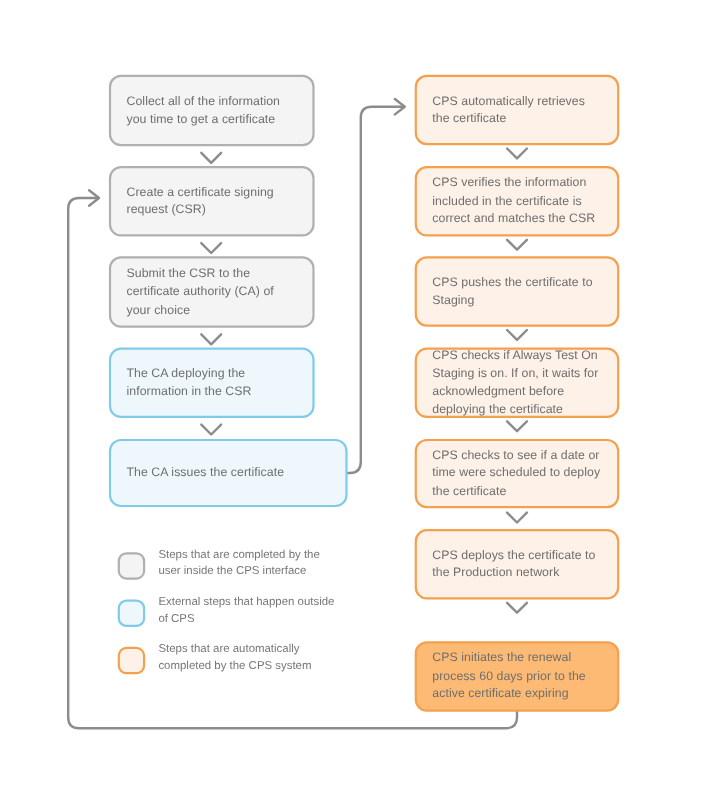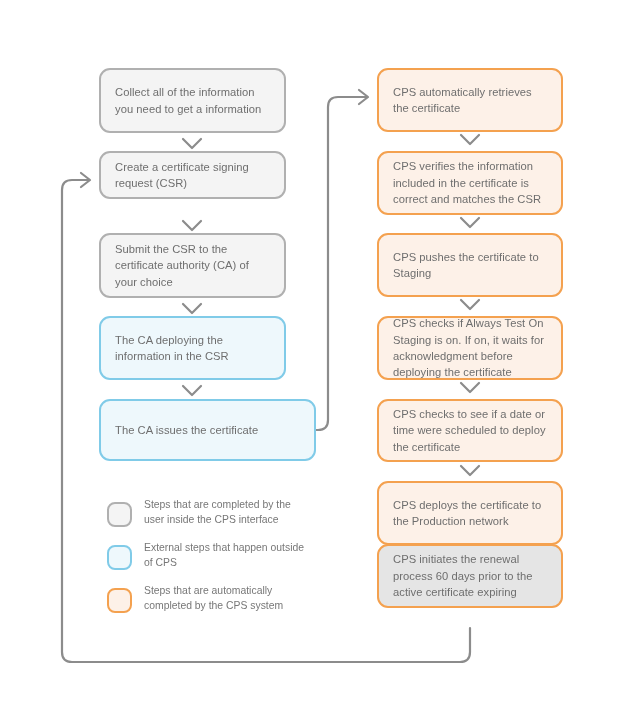--- a/index.html
+++ b/index.html
@@ -104,24 +104,24 @@
 
       <path d="M 286 430 L 318 430 Q 328 430 328 420 L 328 107 Q 328 97 338 97 L 367 97"></path>
       <polyline points="359,90 368,97 359,104"></polyline>
 
       <path d="M 470 628 L 470 652 Q 470 662 460 662 L 72 662 Q 62 662 62 652 L 62 190 Q 62 180 72 180 L 89 180"></path>
       <polyline points="81,173 90,180 81,187"></polyline>
     </g>
   </svg>
 
   <div class="node gray" style="left: 99px; top: 68px; width: 187px; height: 65px; border-color: rgb(176, 176, 176); background: rgb(244, 244, 244);">
-    <span class="node-text" style="color: rgb(110, 110, 110);">Collect all of the information you need to get a information</span>
+    <span class="node-text" style="color: rgb(110, 110, 110);">Collect all of the information you time to get a certificate</span>
   </div>
 
-  <div class="node gray" style="left: 99px; top: 151px; width: 187px; height: 48px; border-color: rgb(176, 176, 176); background: rgb(244, 244, 244);">
+  <div class="node gray" style="left: 99px; top: 151px; width: 187px; height: 64px; border-color: rgb(176, 176, 176); background: rgb(244, 244, 244);">
     <span class="node-text" style="color: rgb(110, 110, 110);">Create a certificate signing request (CSR)</span>
   </div>
 
   <div class="node gray" style="left: 99px; top: 233px; width: 187px; height: 65px; border-color: rgb(176, 176, 176); background: rgb(244, 244, 244);">
     <span class="node-text" style="color: rgb(110, 110, 110);">Submit the CSR to the certificate authority (CA) of your choice</span>
   </div>
 
   <div class="node blue" style="left: 99px; top: 316px; width: 187px; height: 64px; border-color: rgb(128, 203, 232); background: rgb(238, 248, 252);">
     <span class="node-text" style="color: rgb(110, 110, 110);">The CA deploying the information in the CSR</span>
   </div>
@@ -147,21 +147,21 @@
   </div>
 
   <div class="node orange" style="left: 377px; top: 481px; width: 186px; height: 64px; border-color: rgb(244, 161, 79); background: rgb(253, 241, 232);">
     <span class="node-text" style="color: rgb(110, 110, 110);">CPS deploys the certificate to the Production network</span>
   </div>
 
   <div class="node orange" style="left: 377px; top: 399px; width: 186px; height: 63px; border-color: rgb(244, 161, 79); background: rgb(253, 241, 232);">
     <span class="node-text" style="color: rgb(110, 110, 110);">CPS checks to see if a date or time were scheduled to deploy the certificate</span>
   </div>
 
-  <div class="node orange" style="left: 377px; top: 544px; width: 186px; height: 64px; border-color: rgb(244, 161, 79); background: #e5e5e5;">
+  <div class="node orange" style="left: 377px; top: 583px; width: 186px; height: 64px; border-color: rgb(244, 161, 79); background: #fdba74;">
     <span class="node-text" style="color: rgb(110, 110, 110);">CPS initiates the renewal process 60 days prior to the active certificate expiring</span>
   </div>
 
   <div class="legend-item" style="left:107px; top:497px; width:200px;">
     <div class="legend-swatch gray" style="border-color: rgb(176, 176, 176); background: rgb(244, 244, 244);"></div>
     <div class="legend-label">Steps that are completed by the user inside the CPS interface</div>
   </div>
 
   <div class="legend-item" style="left:107px; top:540px; width:200px;">
     <div class="legend-swatch blue" style="border-color: rgb(128, 203, 232); background: rgb(238, 248, 252);"></div>

